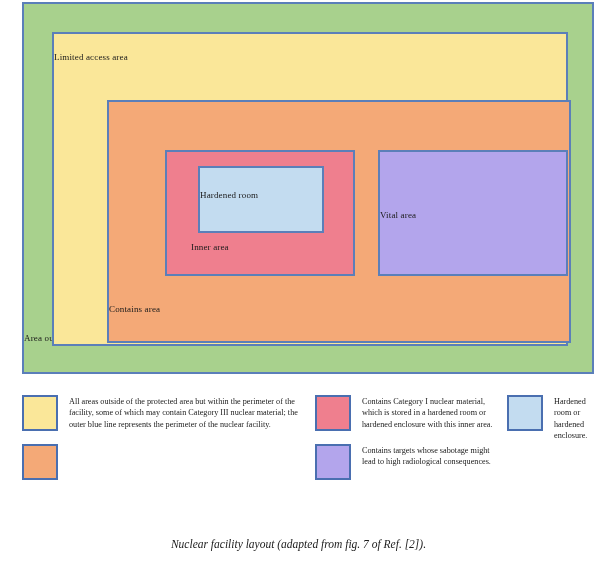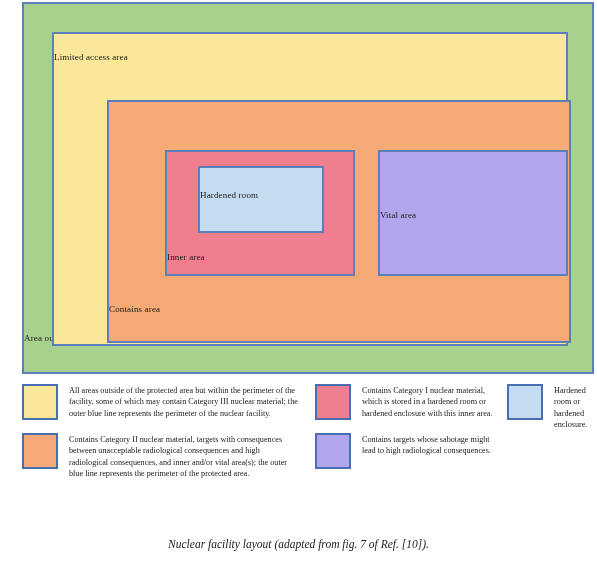--- a/index.html
+++ b/index.html
@@ -73,21 +73,21 @@
   #label-protected { top: 201px; }
 
   
   #zone-inner {
     left: 56px;
     top: 48px;
     width: 190px;
     height: 126px;
     background: #ef7f8e;
   }
-  #label-inner { top: 99px; }
+  #label-inner { top: 89px; margin-left: 24px; }
 
   
   #zone-hardened {
     left: 31px;
     top: 14px;
     width: 126px;
     height: 67px;
     background: #c3dcf0;
   }
   #label-hardened { top: 21px; }
@@ -106,21 +106,21 @@
   #legend {
     position: absolute;
     left: 22px;
     top: 383px;
     width: 560px;
     height: 135px;
   }
 
   .legend-col {
     position: absolute;
-    top: 1px;
+    top: 12px;
   }
   #legend-col-1 { left: 0;   width: 278px; }
   #legend-col-2 { left: 293px; width: 185px; }
   #legend-col-3 { left: 485px; width: 80px; }
 
   .legend-item {
     position: relative;
     display: flex;
     align-items: flex-start;
     margin-bottom: 13px;
@@ -193,21 +193,20 @@
 
   <div class="legend-col" id="legend-col-1">
 
     <div class="legend-item">
       <div class="legend-swatch sw-yellow"></div>
       <div class="legend-text">All areas outside of the protected area but within the perimeter of the facility, some of which may contain Category III nuclear material; the outer blue line represents the perimeter of the nuclear facility.</div>
     </div>
 
     <div class="legend-item">
       <div class="legend-swatch sw-orange"></div>
-      <div class="legend-text">Contains Category II nuclear material, targets with consequences between unacceptable radiological consequences and high radiological consequences, and inner and/or vital area(s); the outer blue line represents the perimeter of the protected area.</div>
     </div>
   </div>
 
   <div class="legend-col" id="legend-col-3">
 
     <div class="legend-item">
       <div class="legend-swatch sw-lightblue"></div>
       <div class="legend-text">Hardened room or hardened enclosure.</div>
     </div>
   </div>
@@ -219,13 +218,13 @@
       <div class="legend-text">Contains Category I nuclear material, which is stored in a hardened room or hardened enclosure with this inner area.</div>
     </div>
 
     <div class="legend-item">
       <div class="legend-swatch sw-purple"></div>
       <div class="legend-text">Contains targets whose sabotage might lead to high radiological consequences.</div>
     </div>
   </div>
 </div>
 
-<div id="caption">Nuclear facility layout (adapted from fig. 7 of Ref. [10]).</div>
+<div id="caption">Nuclear facility layout (adapted from fig. 7 of Ref. [2]).</div>
 
 </body></html>

